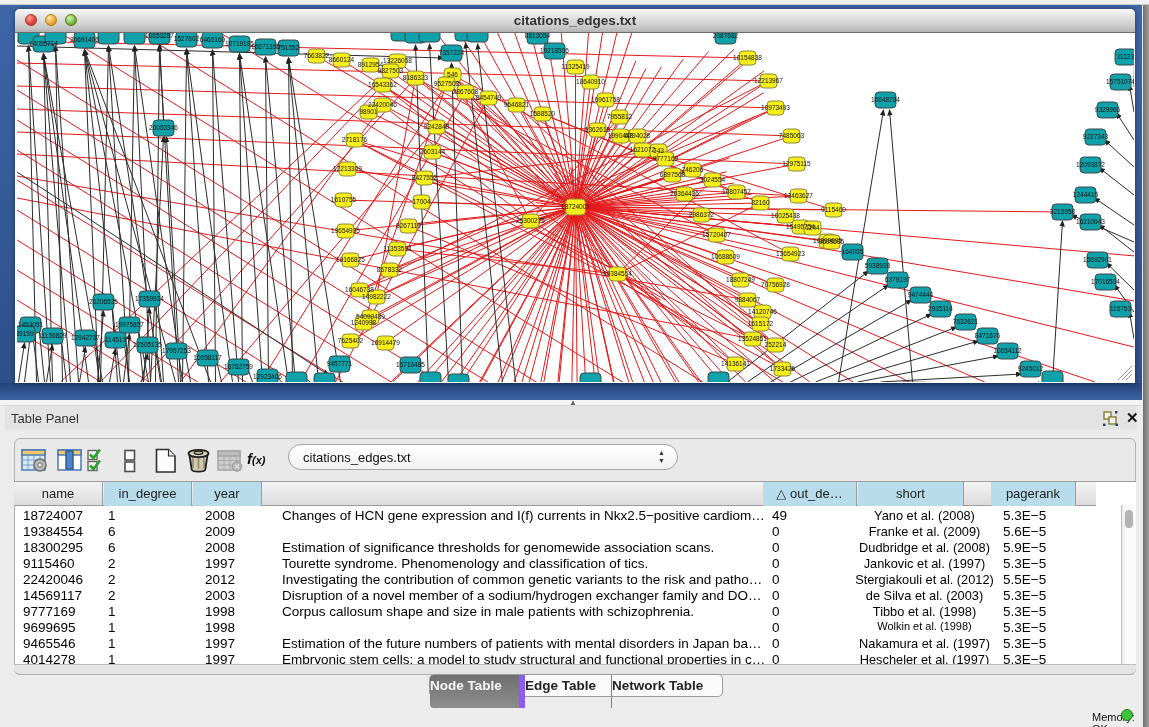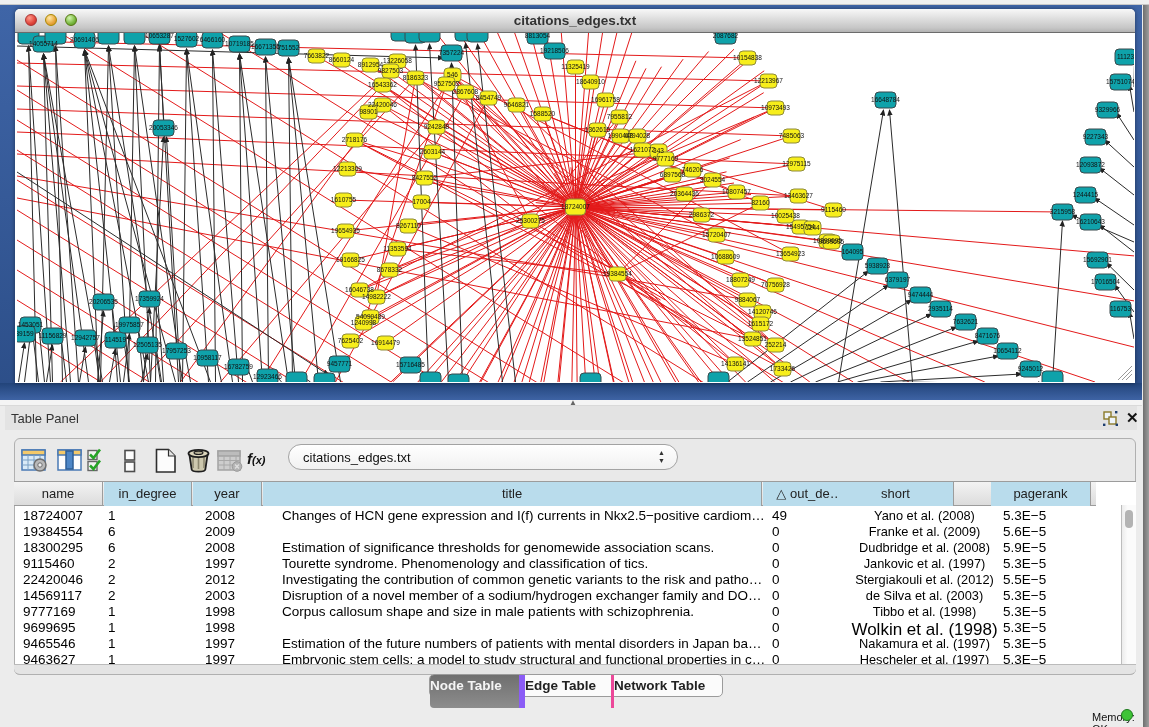--- a/index.html
+++ b/index.html
@@ -26,21 +26,21 @@
 #tbody{position:absolute;left:14px;top:506px;width:1107px;height:158px;background:#fff;border-left:1px solid #b0b0b0}
 .trow{position:absolute;left:14px;width:1104px;height:16px;font-size:13.5px;color:#000}
 .trow span{position:absolute;top:1px;white-space:nowrap}
 #vscroll{position:absolute;left:1121px;top:505px;width:15px;height:159px;background:linear-gradient(90deg,#ececec,#fbfbfb 40%);border-left:1px solid #bdbdbd}
 #vthumb{position:absolute;left:3px;top:5px;width:8px;height:18px;border-radius:4px;background:#b3b3b3}
 #tablebottom{position:absolute;left:14px;top:664px;width:1122px;height:11px;background:#e4e4e4;border-top:1px solid #bbb;border-radius:0 0 6px 6px;border-bottom:1px solid #b0b0b0}
 #tabs{position:absolute;left:429px;top:674px;width:294px;height:23px;border:1px solid #9b9b9b;border-radius:5px;background:#fbfbfb;font-size:13.5px;font-weight:bold}
 #tabs .seg{position:absolute;top:0;height:33px;line-height:21px;text-align:left;color:#222}
 #seg1{left:0;width:89px;background:linear-gradient(#6f6f6f,#8d8d8d);color:#f5f5f5 !important;border-radius:4px 0 0 4px}
 #seg2{left:89px;width:92px;border-left:6px solid #8b5cf6}
-#seg3{left:181px;width:112px;border-left:3px solid #ec4899}
+#seg3{left:181px;width:112px;border-left:1px solid #ec4899}
 #status{position:absolute;left:0;top:703px;width:1142px;height:24px;font-size:11px;color:#111}
 #status .m{position:absolute;left:1092px;top:8px}
 #status .dot{position:absolute;left:1121px;top:6px;width:12px;height:12px;border-radius:50%;background:#3ec437;border:1.5px solid #1d7a1d}
 #fl{position:absolute;left:1103px;top:411px;width:15px;height:15px}
 #cl{position:absolute;left:1126px;top:409px;width:14px;height:16px;font-size:15px;font-weight:bold;color:#111}
 #fx{position:absolute;left:247px;top:450px;font-size:15px;font-weight:bold;font-style:italic;color:#111}
 #fx i{font-size:11px}
 #grip{position:absolute;left:569px;top:400px;width:12px;height:5px;font-size:8px;color:#666;line-height:5px}
 </style></head>
 <body>
@@ -717,24 +717,23 @@
 </svg>
 <div id="fx">f<i>(x)</i></div>
 <div id="dropdown">
     <span>citations_edges.txt</span>
     <span class="ar">▲<br>▼</span>
   </div>
 <div id="thead">
   <div class="hc" style="left:0;width:89px;">name</div>
   <div class="hc hb" style="left:90px;width:88px;">in_degree</div>
   <div class="hc hb" style="left:179px;width:69px;">year</div>
-  <div class="hc hb" style="left:249px;width:499px;">title</div>
   <div class="hc hb" style="left:749px;width:94px;">△ out_de…</div>
-  <div class="hc hb" style="left:824px;width:116px;">short</div>
-  <div class="hc hb" style="left:977px;width:100px;">pagerank</div>
+  <div class="hc hb" style="left:844px;width:106px;">short</div>
+  <div class="hc hb" style="left:977px;width:85px;">pagerank</div>
   <div style="position:absolute;left:1082px;top:0;width:40px;height:25px;background:#fff"></div>
 </div>
 <div id="tbody"></div>
 <div class="trow" style="top:507px">
     <span style="left:9px">18724007</span>
     <span style="left:94px">1</span>
     <span style="left:191px">2008</span>
     <span style="left:268px;width:486px;overflow:hidden;text-overflow:ellipsis">Changes of HCN gene expression and I(f) currents in Nkx2.5−positive cardiomyoc…</span>
     <span style="left:758px">49</span>
     <span style="left:834px;width:153px;text-align:center;font-size:12.8px">Yano et al. (2008)</span>
@@ -791,34 +790,34 @@
     <span style="left:268px;width:486px;overflow:hidden;text-overflow:ellipsis">Corpus callosum shape and size in male patients with schizophrenia.</span>
     <span style="left:758px">0</span>
     <span style="left:834px;width:153px;text-align:center;font-size:12.8px">Tibbo et al. (1998)</span>
     <span style="left:989px">5.3E−5</span>
   </div>
 <div class="trow" style="top:619px">
     <span style="left:9px">9699695</span>
     <span style="left:94px">1</span>
     <span style="left:191px">1998</span>
     <span style="left:758px">0</span>
-    <span style="left:834px;width:153px;text-align:center;font-size:17px">Wolkin et al. (1998)</span>
+    <span style="left:834px;width:153px;text-align:center;font-size:11px">Wolkin et al. (1998)</span>
     <span style="left:989px">5.3E−5</span>
   </div>
 <div class="trow" style="top:635px">
     <span style="left:9px">9465546</span>
     <span style="left:94px">1</span>
     <span style="left:191px">1997</span>
     <span style="left:268px;width:486px;overflow:hidden;text-overflow:ellipsis">Estimation of the future numbers of patients with mental disorders in Japan base…</span>
     <span style="left:758px">0</span>
     <span style="left:834px;width:153px;text-align:center;font-size:12.8px">Nakamura et al. (1997)</span>
     <span style="left:989px">5.3E−5</span>
   </div>
 <div class="trow" style="top:651px">
-    <span style="left:9px">9463627</span>
+    <span style="left:9px">4014278</span>
     <span style="left:94px">1</span>
     <span style="left:191px">1997</span>
     <span style="left:268px;width:486px;overflow:hidden;text-overflow:ellipsis">Embryonic stem cells: a model to study structural and functional properties in car…</span>
     <span style="left:758px">0</span>
     <span style="left:834px;width:153px;text-align:center;font-size:12.8px">Hescheler et al. (1997)</span>
     <span style="left:989px">5.3E−5</span>
   </div>
 <div id="vscroll">
     <div id="vthumb"></div>
   </div>

